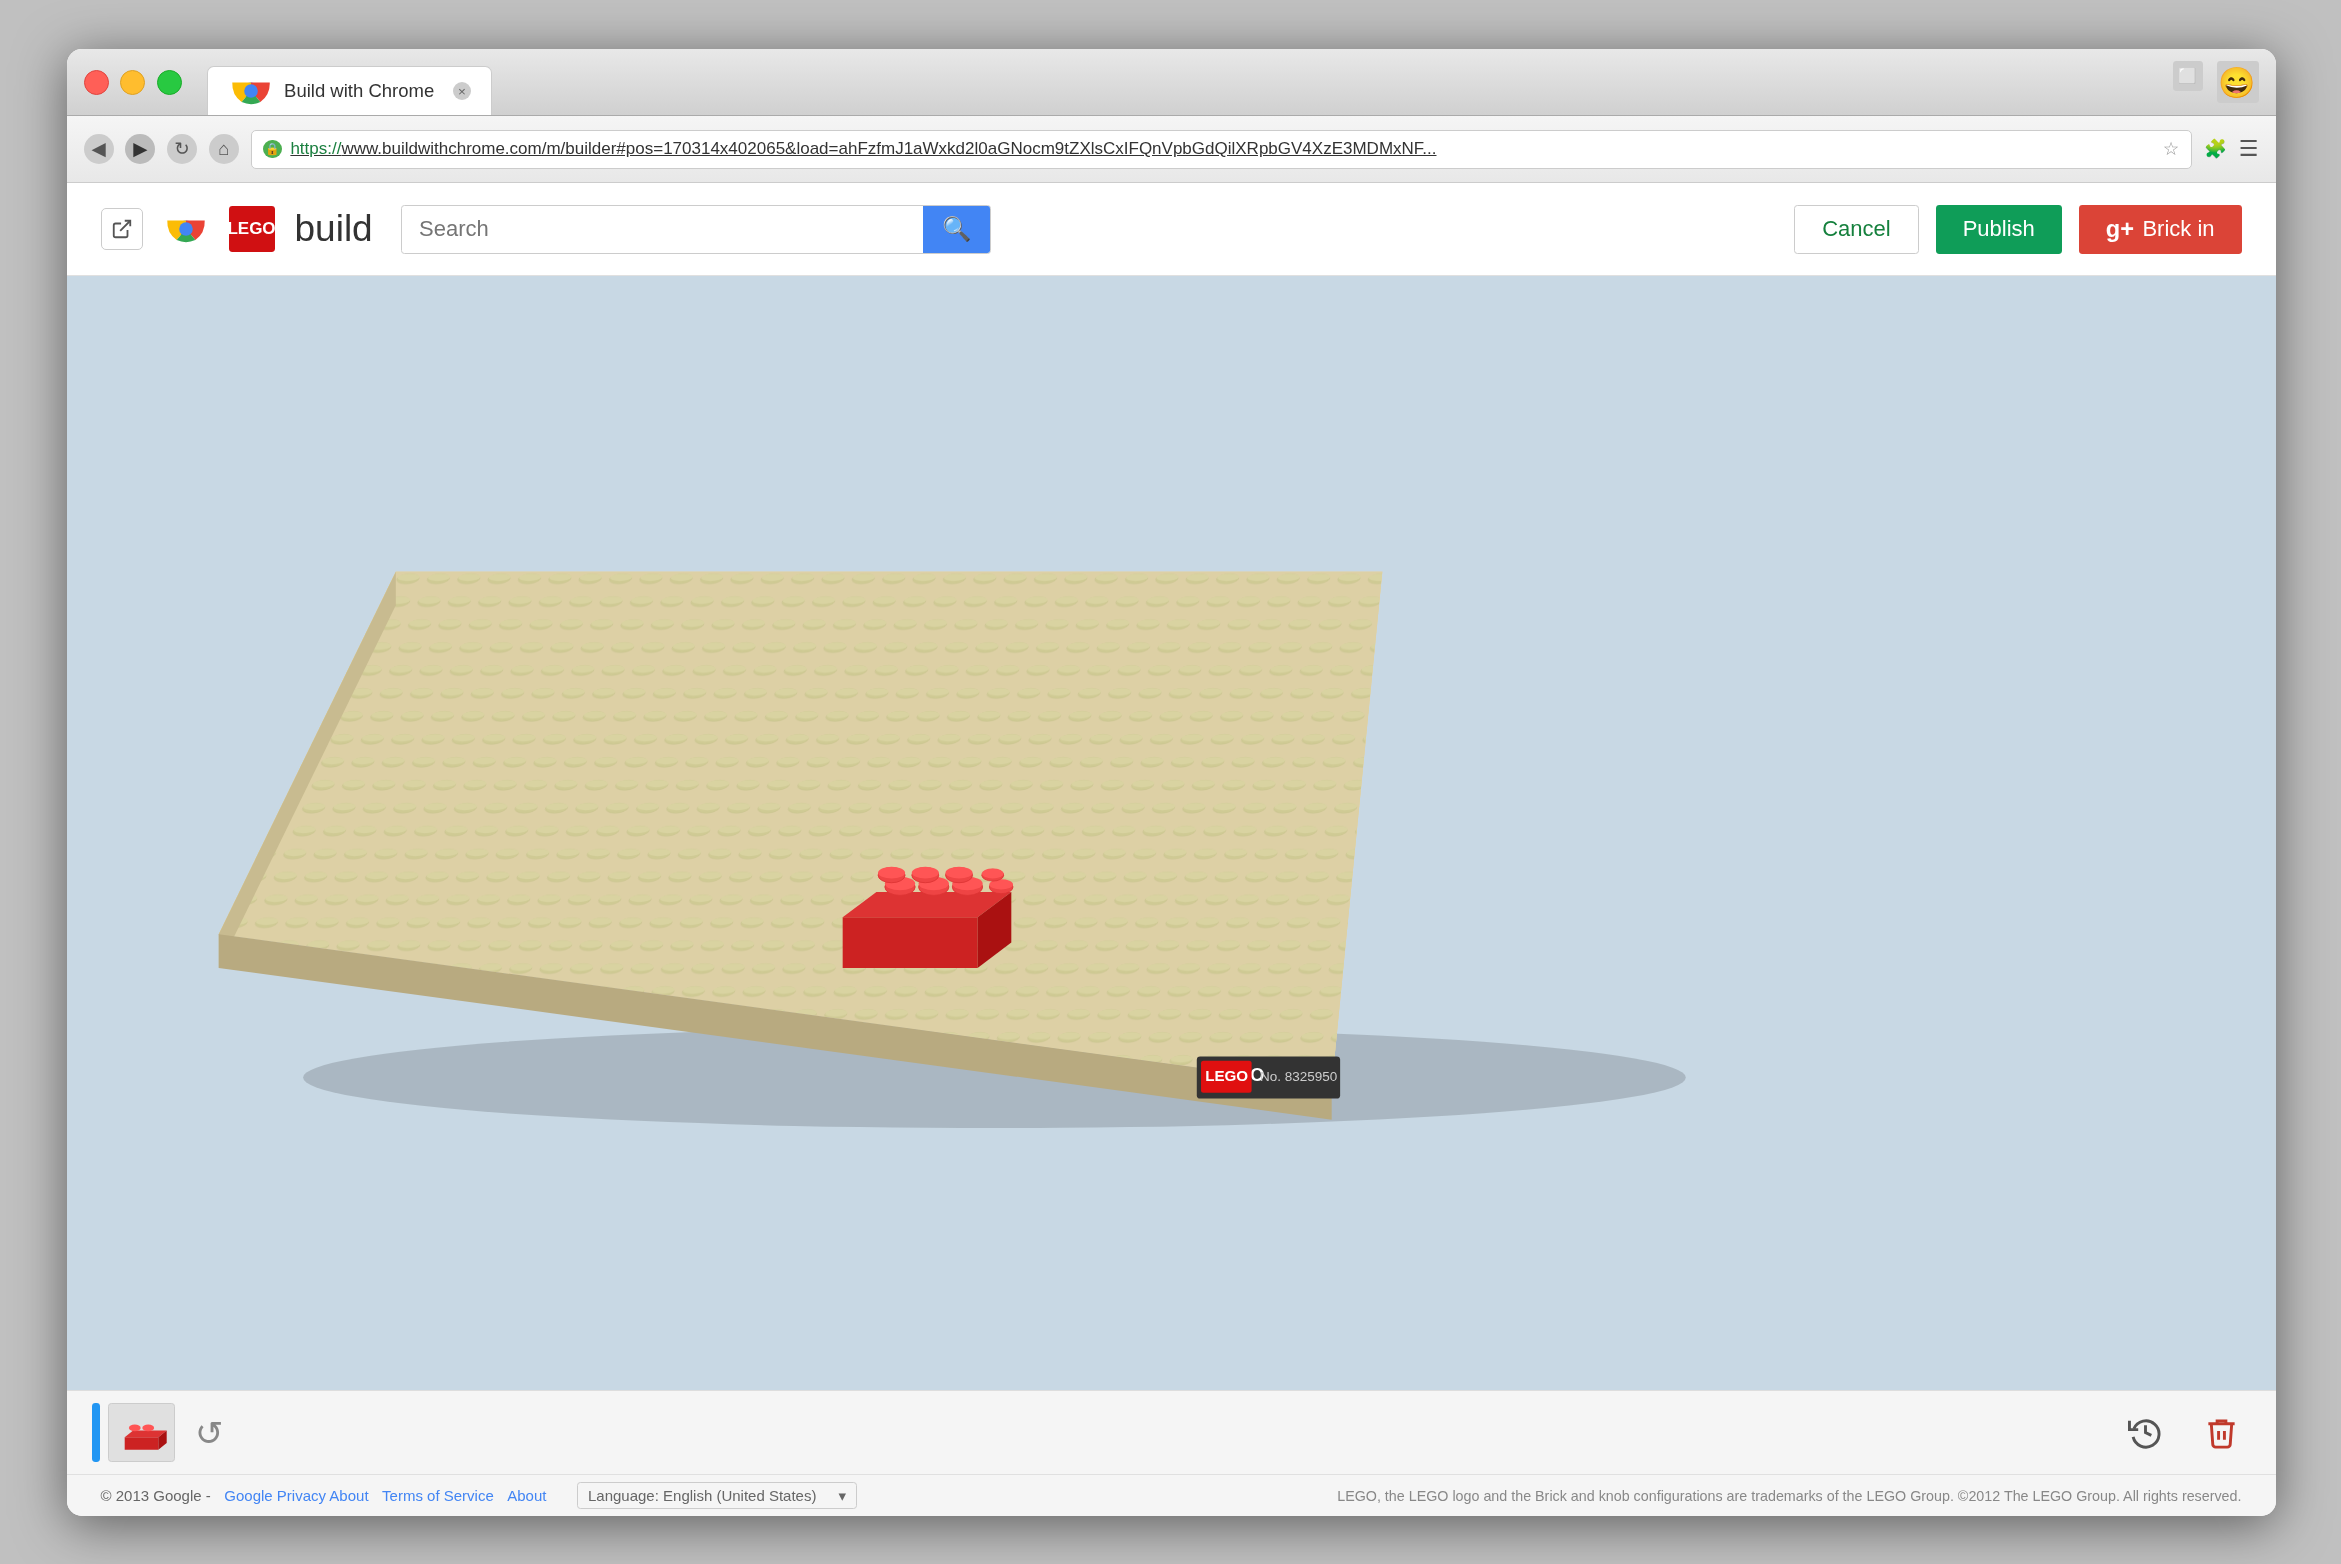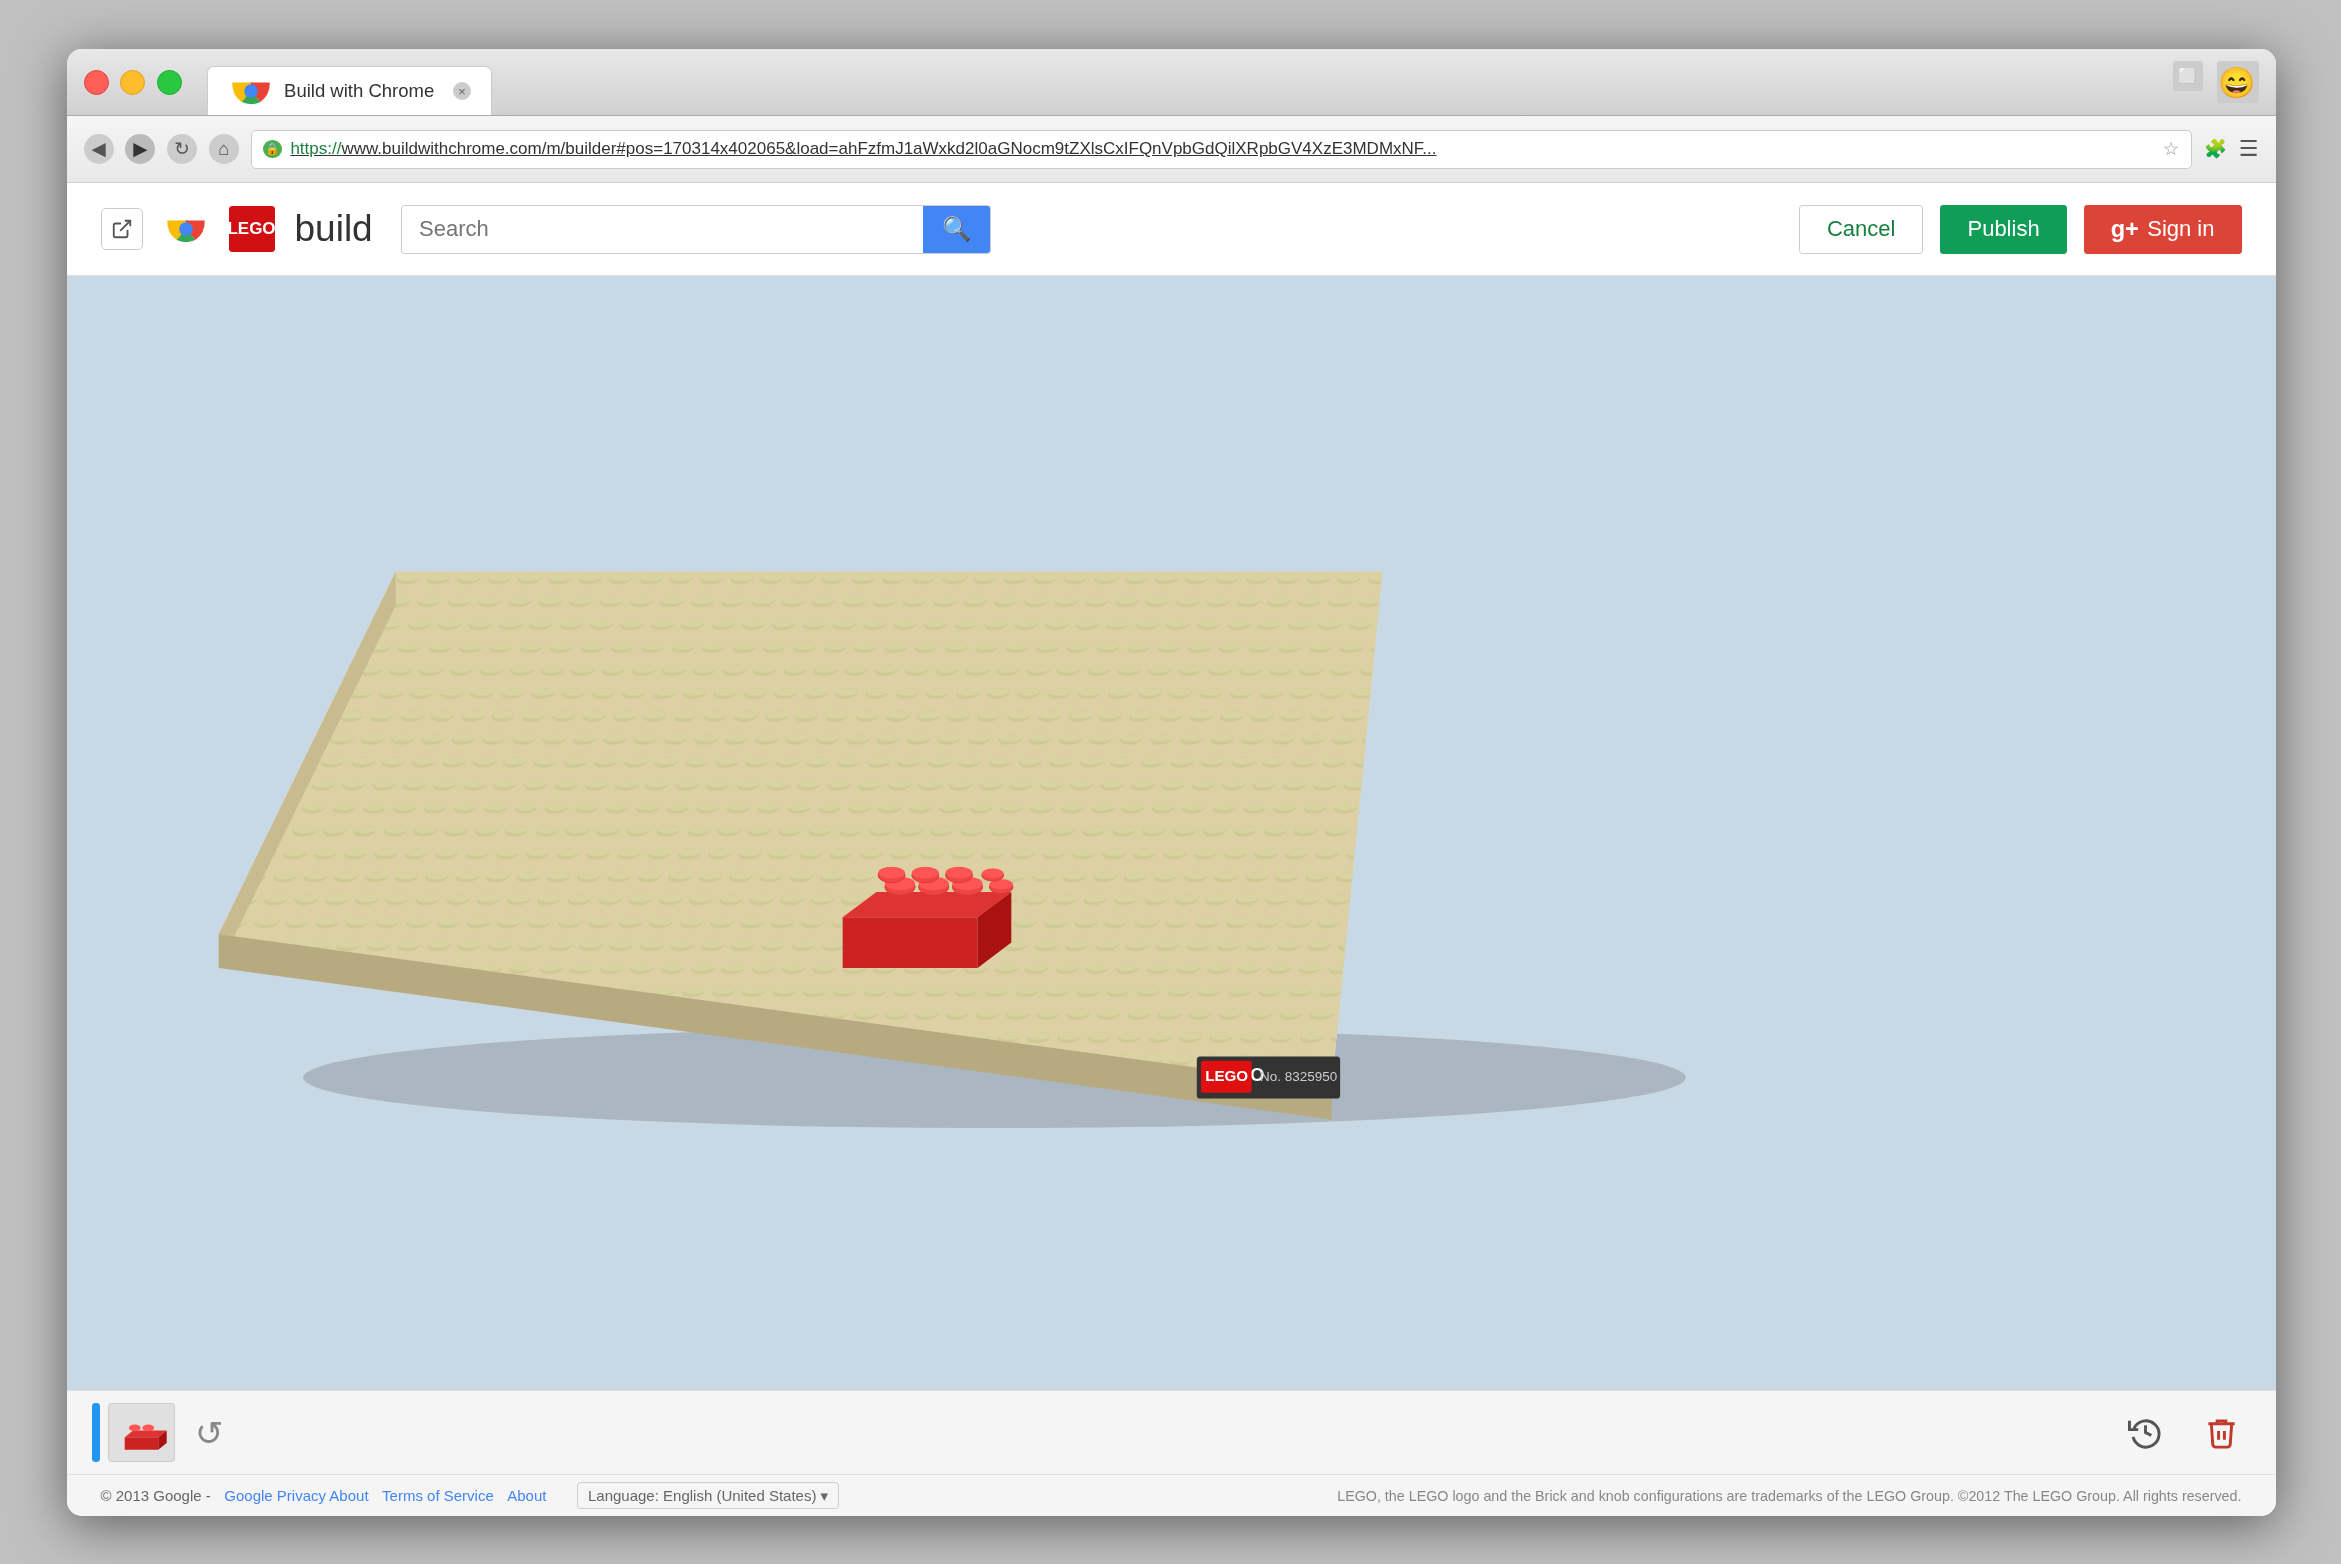--- a/index.html
+++ b/index.html
@@ -369,21 +369,21 @@
       gap: 13.5px;
       flex-shrink: 0;
     }
     .footer-link {
       color: #4285f4;
       text-decoration: none;
     }
     .footer-lang {
       display: flex;
       align-items: center;
-      gap: 4px;
+      gap: 22px;
       border: 0.8px solid #ccc;
       border-radius: 3.4px;
       padding: 3.4px 10px;
       margin-left: 17px;
     }
     .footer-right {
       margin-left: auto;
       font-size: 14.3px;
       color: #888;
     }
@@ -474,21 +474,21 @@
       <div class="search-button">
         <span class="search-button-icon">🔍</span>
       </div>
     </div>
 
     <div class="header-right">
       <button class="cancel-btn">Cancel</button>
       <button class="publish-btn">Publish</button>
       <button class="signin-btn">
         <span class="gplus-icon">g+</span>
-        <span>Sign in</span>
+        <span>Brick in</span>
       </button>
     </div>
   </div>
 
   <div class="main-content">
     
     <svg width="100%" height="100%" viewBox="0 0 2620 1060" preserveAspectRatio="xMidYMid meet">
 
       <rect width="2620" height="1060" fill="#c8d8e4"></rect>
 

